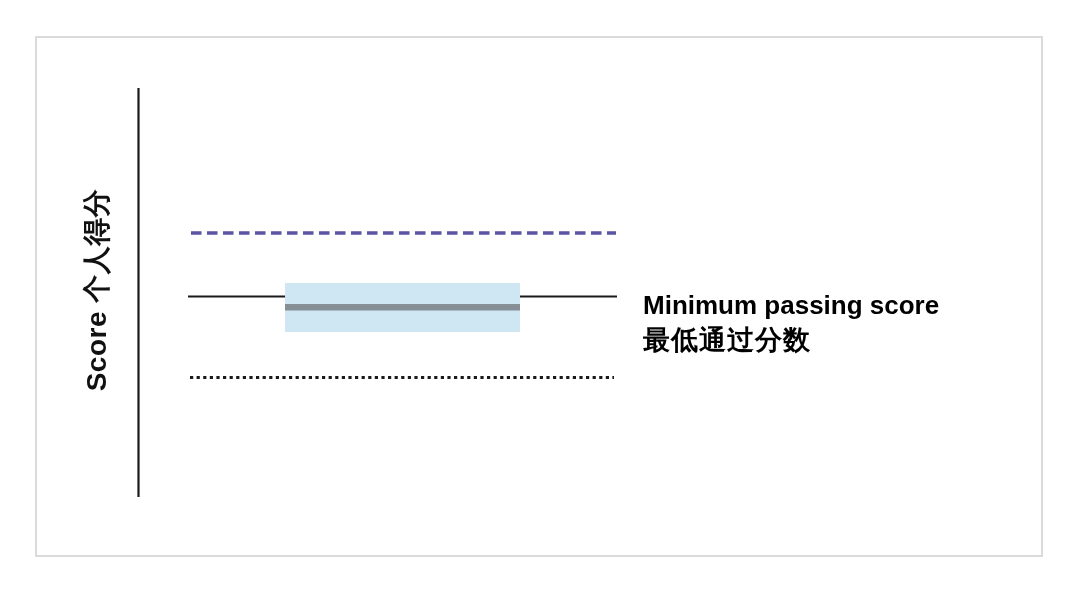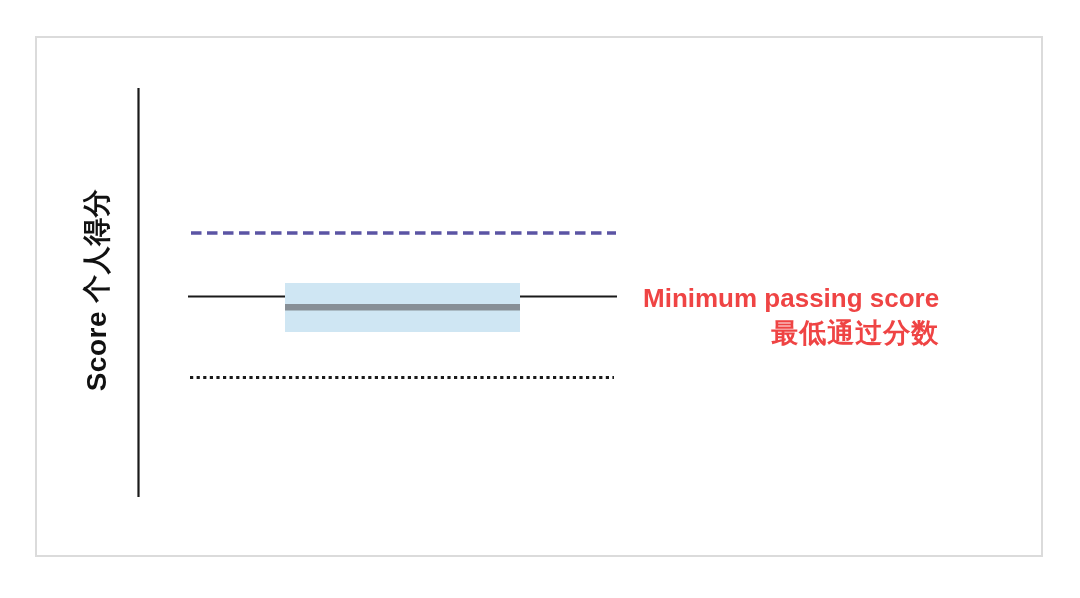--- a/index.html
+++ b/index.html
@@ -45,36 +45,35 @@
     transform: rotate(-90deg);
     font-size: 28px;
     font-weight: bold;
     color: #111111;
     letter-spacing: 0.5px;
     white-space: nowrap;
   }
   .annotation {
     position: absolute;
     left: 643px;
-    top: 283px;
-    color: #ef4444;
+    top: 290px;
+    color: #000000;
     white-space: nowrap;
   }
   .annotation-line1 {
     font-size: 26px;
     font-weight: bold;
     line-height: 30px;
   }
   .annotation-line2 {
     font-size: 27px;
     font-weight: bold;
     line-height: 34px;
     margin-top: 3px;
     letter-spacing: 1px;
-    text-align: right;
   }
 </style>
 </head>
 <body>
 
 <div class="stage">
 
   <div class="figure-card"></div>
 
   <svg class="plot-svg" width="1080" height="598" viewBox="0 0 1080 598" xmlns="http://www.w3.org/2000/svg">

